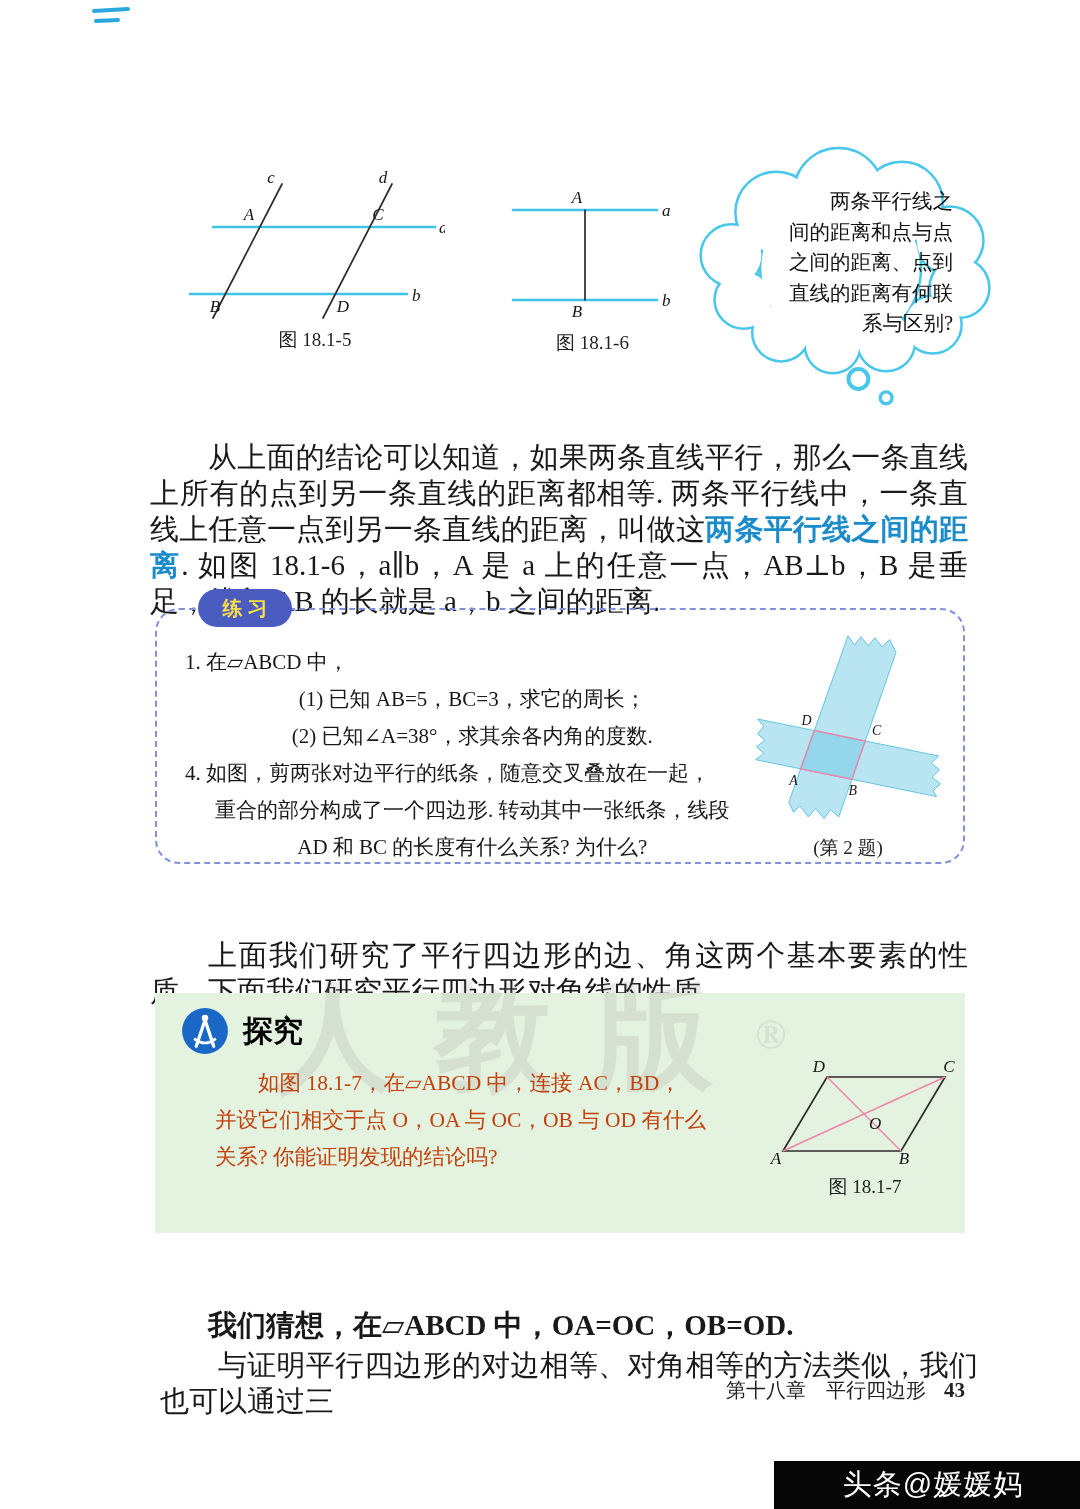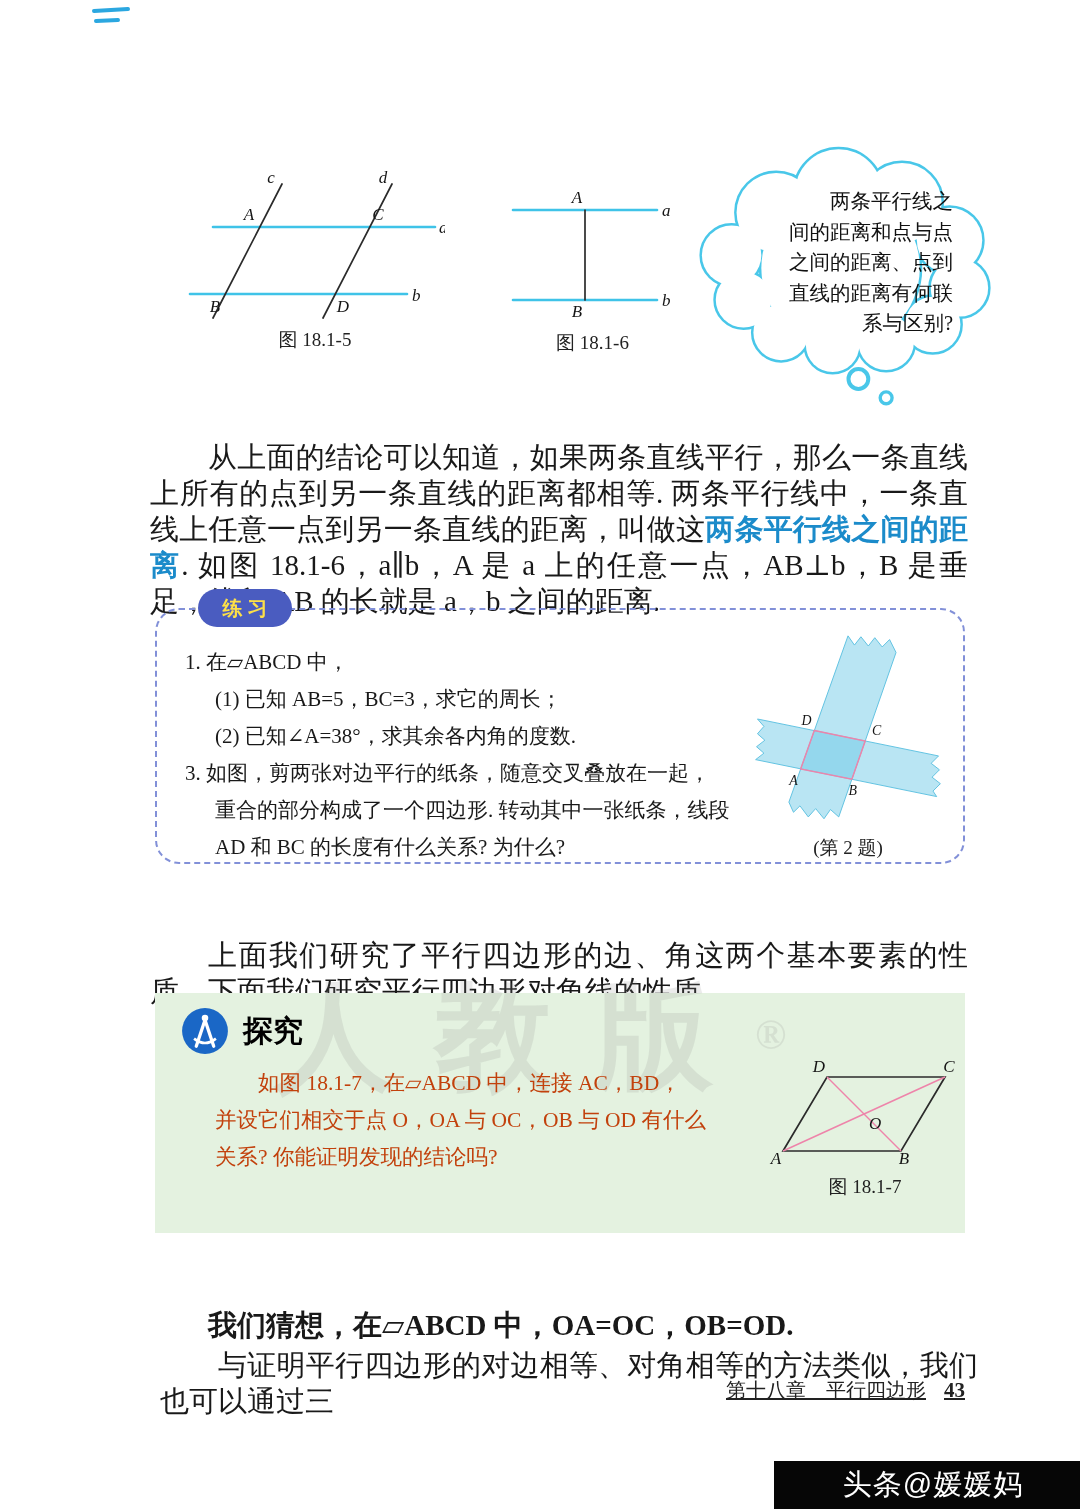--- a/index.html
+++ b/index.html
@@ -32,40 +32,40 @@
 
   
   .practice-box{position:absolute;left:155px;top:608px;width:806px;height:252px;
                 border:2.5px dashed #8290d8;border-radius:24px;}
   .practice-pill{position:absolute;left:198px;top:589px;width:94px;height:38px;background:#4a5cc0;
                  border-radius:20px;color:#fde047;font-family:"Liberation Sans",sans-serif;
                  font-size:20px;font-weight:bold;display:flex;align-items:center;justify-content:center;
                  letter-spacing:5px;text-indent:5px;}
   .practice-lines{position:absolute;left:185px;top:644px;font-size:21px;line-height:37px;color:#191919;}
   .pl{white-space:nowrap;}
-  .pl.ind{padding-left:30px;}
+  .pl.ind{padding-left:30px;text-align:center;}
   .strips-fig{position:absolute;left:753px;top:634px;width:190px;}
   .strip{fill:#6cc8e6;fill-opacity:0.48;stroke:#59bfdf;stroke-width:1;}
   .overlap-outline{fill:none;stroke:#ee84aa;stroke-width:1.6;}
 
   
   .explore-box{position:absolute;left:155px;top:993px;width:810px;height:240px;background:#e4f2e0;}
   .watermark{position:absolute;left:120px;top:-35px;white-space:nowrap;
              font-size:118px;font-weight:bold;letter-spacing:42px;color:#8a8a8a;opacity:0.16;
              font-family:"Liberation Serif",serif;pointer-events:none;}
   .watermark .reg{font-size:42px;letter-spacing:0;vertical-align:28px;}
   .explore-head{position:absolute;left:26px;top:14px;display:flex;align-items:center;}
   .explore-title{margin-left:14px;font-family:"Liberation Sans",sans-serif;
                  font-weight:bold;font-size:30px;color:#000000;}
   .explore-lines{position:absolute;left:60px;top:72px;font-size:21.5px;line-height:37px;color:#c2410c;}
   .el0{text-indent:2em;}
   .fig7{position:absolute;left:610px;top:66px;width:200px;}
 
   
-  .footer{position:absolute;top:1377px;left:0;right:115px;text-align:right;font-size:20px;color:#222;text-decoration:underline;}
+  .footer{position:absolute;top:1377px;left:0;right:115px;text-align:right;font-size:20px;color:#222;}
   .footer .pgnum{font-weight:bold;font-size:21px;margin-left:18px;}
   .credit-bar{position:absolute;left:762px;top:1461px;width:318px;height:48px;background:#060606;
               color:#fff;display:flex;align-items:center;justify-content:center;
               font-family:"Liberation Sans",sans-serif;font-size:29px;letter-spacing:1px;margin-left:12px;}
   .corner-mark{position:absolute;left:88px;top:2px;}
 </style>
 </head>
 <body>
 
 <div class="page">
@@ -146,21 +146,21 @@
   </div>
 
   <p class="para p1 indent"><span>从上面的结论可以知道，如果两条直线平行，那么一条直线上所有的点到另一条直线的距离都相等. 两条平行线中，一条直线上任意一点到另一条直线的距离，叫做这</span><span class="hl">两条平行线之间的距离</span><span>. 如图 18.1-6，a∥b，A 是 a 上的任意一点，AB⊥b，B 是垂足，线段 AB 的长就是 a，b 之间的距离.</span></p>
 
   <div class="practice-box"></div>
   <div class="practice-pill">练习</div>
   <div class="practice-lines">
     <div class="pl">1. 在▱ABCD 中，</div>
     <div class="pl ind">(1) 已知 AB=5，BC=3，求它的周长；</div>
     <div class="pl ind">(2) 已知∠A=38°，求其余各内角的度数.</div>
-    <div class="pl">3. 如图，剪两张对边平行的纸条，随意交叉叠放在一起，</div>
+    <div class="pl">4. 如图，剪两张对边平行的纸条，随意交叉叠放在一起，</div>
     <div class="pl ind">重合的部分构成了一个四边形. 转动其中一张纸条，线段</div>
     <div class="pl ind">AD 和 BC 的长度有什么关系? 为什么?</div>
   </div>
 
   <div class="strips-fig">
     <svg width="190" height="194" viewBox="0 0 200 210">
       <polygon class="strip" points="2,92 198,132 190,140 199,147 191,155 200,162 192,170 196,176 0,136 9,129 1,122 10,115 2,108 9,100"></polygon>
       <polygon class="strip" points="100,2 107,12 114,3 122,13 129,4 137,14 145,6 152,20 90,198 81,190 74,200 65,189 57,198 48,186 41,193 36,182"></polygon>
       <polygon class="overlap-outline" points="63.5,104.5 118.6,115.8 104.2,157.2 48.8,146"></polygon>
       <text class="ml" style="font-size:15px" x="55" y="99" text-anchor="middle">D</text>

